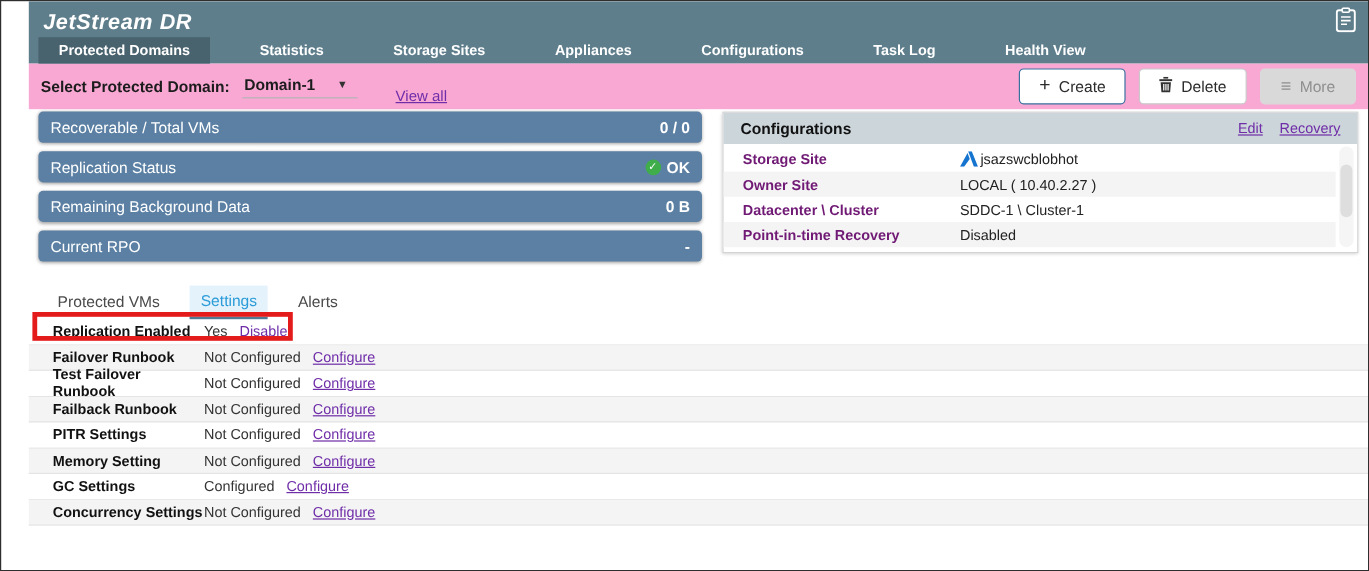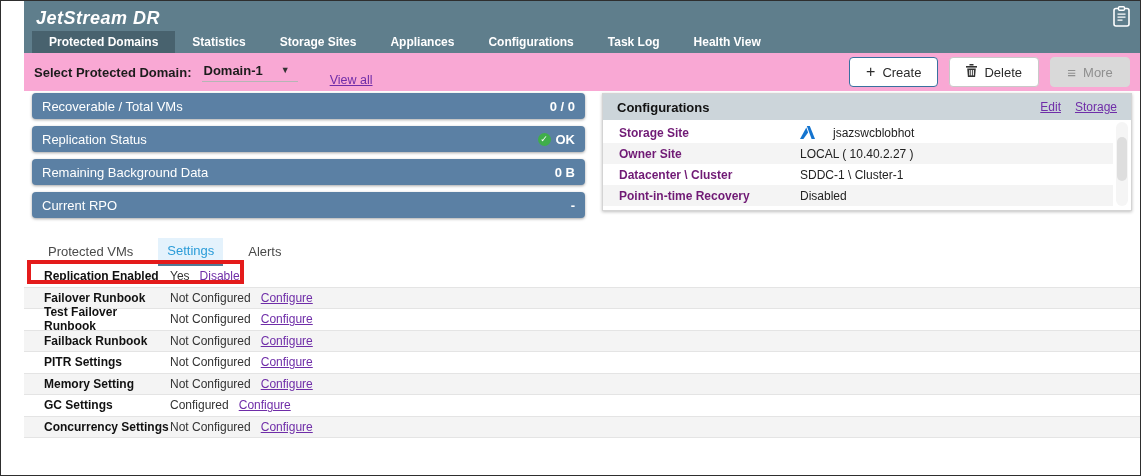--- a/index.html
+++ b/index.html
@@ -21,21 +21,21 @@
   .topbar { background:#5f7e8c; }
   .topbar-upper {
     height:30px; display:flex; align-items:center;
     padding:0 12px; position:relative;
   }
   .logo {
     color:#fff; font-size:18px; font-weight:bold; font-style:italic;
     letter-spacing:.5px; padding-top:4px;
   }
   .clipboard { position:absolute; right:10px; top:5px; cursor:pointer; }
-  .nav { height:22px; display:flex; padding-left:8px; }
+  .nav { height:22px; display:flex; padding-left:8px;gap:24px; }
   .nav-tab {
     color:#fff; font-size:12px; font-weight:bold;
     line-height:22px; padding:0 17px; cursor:pointer; white-space:nowrap;
   }
   .nav-tab.active { background:#48626e; }
 
   
   .toolbar {
     height:38px; display:flex; align-items:center;
     padding:0 10px; background:#f9a8d4;
@@ -94,21 +94,21 @@
   .config-links { margin-left:auto; display:flex; gap:14px; }
   .config-links a {
     font-size:12px; color:#6f2da8; text-decoration:underline; cursor:pointer;
   }
   .config-body { position:relative; padding:2px 18px 4px 0; }
   .config-row {
     height:21px; display:flex; align-items:center; padding-left:16px;
   }
   .config-row:nth-child(even) { background:#f4f4f4; }
   .config-label { width:181px; flex:none; font-size:12px; font-weight:bold; color:#701a75; }
-  .config-value { font-size:12px; color:#222; display:inline-flex; align-items:center; gap:18px;justify-content:flex-end; }
+  .config-value { font-size:12px; color:#222; display:inline-flex; align-items:center; gap:2px;justify-content:flex-end; }
   .azure-icon { display:none; margin-top:-1px; }
   .config-row.icon-azure .azure-icon { display:inline-flex; }
   .config-scrollbar {
     position:absolute; right:3px; top:2px; bottom:4px; width:12px;
     background:#f5f5f5; border-radius:6px;
   }
   .config-scrollbar .thumb {
     position:absolute; left:1px; right:1px; top:18%; height:52%;
     background:#dedede; border-radius:5px;
   }
@@ -257,21 +257,21 @@
             <span>-</span>
           </span>
         </div>
       </div>
 
     <div class="config-panel">
       <div class="config-header">
         <span class="config-title">Configurations</span>
         <span class="config-links">
           <a>Edit</a>
-          <a>Storage</a>
+          <a>Recovery</a>
         </span>
       </div>
       <div class="config-body">
         <div class="config-rows">
 
             <div class="config-row icon-azure">
               <span class="config-label">Storage Site</span>
               <span class="config-value">
                 <span class="azure-icon">
                   <svg width="15" height="13" viewBox="0 0 15 13">

